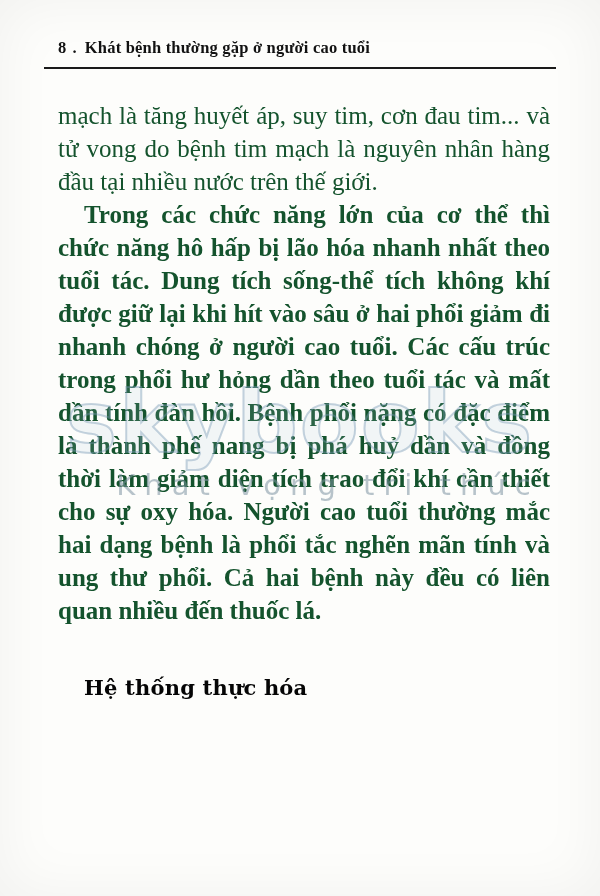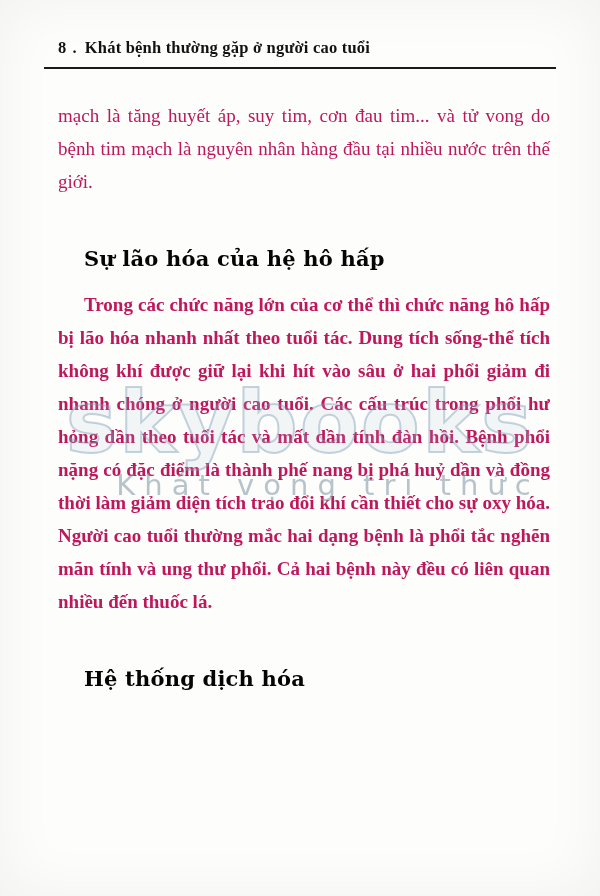--- a/index.html
+++ b/index.html
@@ -41,25 +41,25 @@
   }
 
   
   .content {
     position: relative;
     z-index: 1;
     margin: 0 50px 0 58px;
   }
   .para {
     margin: 0;
-    font-size: 19px;
+    font-size: 25px;
     line-height: 33px;
     text-align: justify;
     text-justify: inter-word;
-    color: #be185d;
+    color: #14532d;
   }
   .para.no-indent {
     margin-top: 30px;
     text-indent: 0;
   }
   .para.indent {
     text-indent: 26px;
     font-weight: bold;
   }
   .section-heading {
@@ -121,25 +121,24 @@
     <span class="header-sep">.</span>
     <span class="header-title">Khát bệnh thường gặp ở người cao tuổi</span>
   </header>
 
   <div class="header-rule"></div>
 
   <main class="content">
 
     <p class="para no-indent">mạch là tăng huyết áp, suy tim, cơn đau tim... và tử vong do bệnh tim mạch là nguyên nhân hàng đầu tại nhiều nước trên thế giới.</p>
 
-    <h2 class="section-heading">Sự lão hóa của hệ hô hấp</h2>
 
     <p class="para indent">Trong các chức năng lớn của cơ thể thì chức năng hô hấp bị lão hóa nhanh nhất theo tuổi tác. Dung tích sống-thể tích không khí được giữ lại khi hít vào sâu ở hai phổi giảm đi nhanh chóng ở người cao tuổi. Các cấu trúc trong phổi hư hỏng dần theo tuổi tác và mất dần tính đàn hồi. Bệnh phổi nặng có đặc điểm là thành phế nang bị phá huỷ dần và đồng thời làm giảm diện tích trao đổi khí cần thiết cho sự oxy hóa. Người cao tuổi thường mắc hai dạng bệnh là phổi tắc nghẽn mãn tính và ung thư phổi. Cả hai bệnh này đều có liên quan nhiều đến thuốc lá.</p>
 
-    <h2 class="section-heading">Hệ thống dịch hóa</h2>
+    <h2 class="section-heading">Hệ thống thực hóa</h2>
 
 
   </main>
 
   <div class="watermark">
     <div class="watermark-main">skybooks</div>
     <div class="watermark-slogan">Khát vọng tri thức</div>
   </div>
 
 </div>

